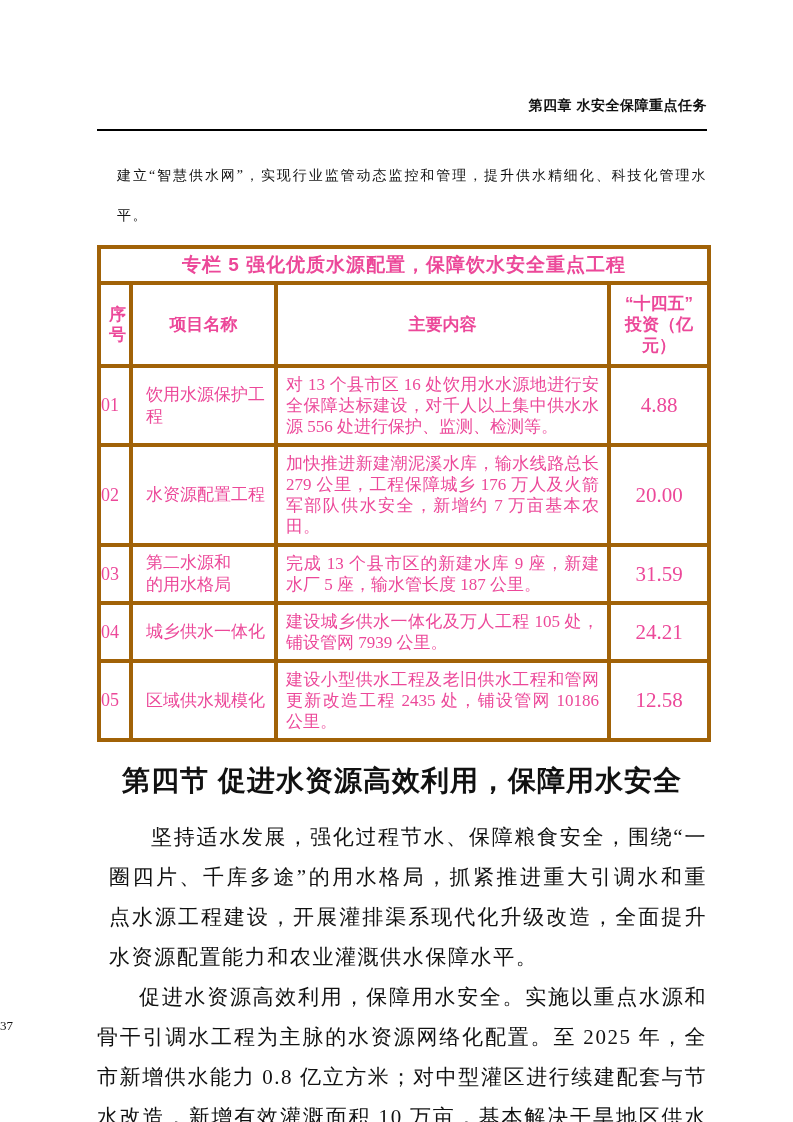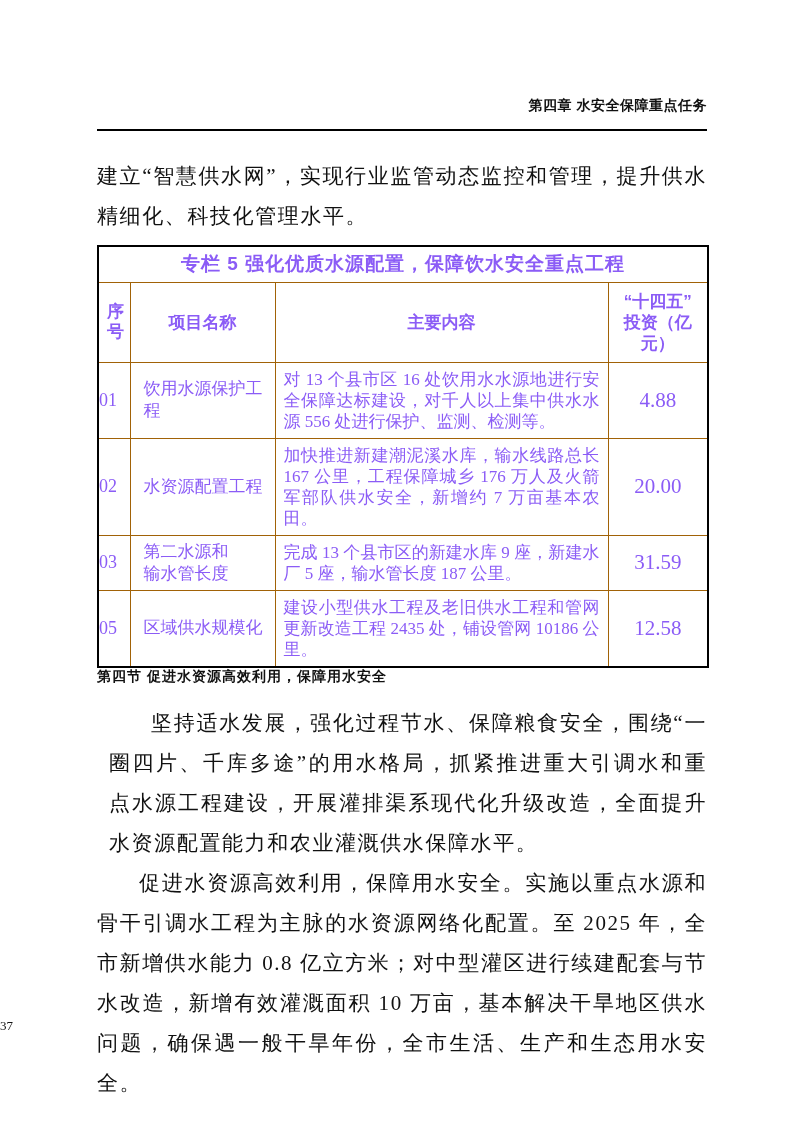--- a/index.html
+++ b/index.html
@@ -12,30 +12,30 @@
   .page-content { position:absolute; left:97px; top:11px; width:610px; }
 
   .running-header {
     margin-top:86px; text-align:right;
     font-family:"Liberation Sans", sans-serif;
     font-weight:bold; font-size:14px; letter-spacing:0.5px;
   }
   .header-rule { border-bottom:2.5px solid #000; margin-top:14px; }
 
   .intro-para {
-    margin-top:25px; font-size:21px; line-height:40px;
-    text-align:justify; letter-spacing:1.6px;
+    margin-top:25px; font-size:14px; line-height:40px;
+    text-align:justify; letter-spacing:1.6px;margin-left:20px;
   }
 
   table.box-table {
     margin-top:9px; width:610px; border-collapse:collapse;
     table-layout:fixed; border:2px solid #000;
   }
   .box-table td, .box-table th {
-    border:1px solid #a16207; vertical-align:middle; color:#8b5cf6;
+    border:4px solid #a16207; vertical-align:middle; color:#ec4899;
   }
   .tbl-title {
     font-family:"Liberation Sans", sans-serif; font-weight:bold;
     font-size:19px; text-align:center; height:36px; letter-spacing:1px;
   }
   .box-table thead th {
     font-family:"Liberation Sans", sans-serif; font-weight:bold;
     font-size:17px; text-align:center; height:48px;
   }
   th.col-no { padding:8px; line-height:20px; }
@@ -47,23 +47,23 @@
   }
   td.cell-content {
     font-size:17px; padding:6px 8px; line-height:21px; text-align:justify;
   }
   td.cell-inv { text-align:center; font-size:21px; }
   tr.r-tall { height:62px; }
   tr.r-mid  { height:45px; }
   tr.r-low  { height:42px; }
 
   .section-heading {
-    
+    margin-top:20px; text-align:center;
     font-family:"Liberation Sans", sans-serif;
-    font-weight:bold; font-size:14px; letter-spacing:1px;
+    font-weight:bold; font-size:28px; letter-spacing:1px;
   }
   .body-para {
     font-size:21px; line-height:40px; text-align:justify;
     letter-spacing:1.6px; text-indent:2em;
   }
   .body-para.first { margin-top:17px;margin-left:12px; }
 
   .footer-pagenum {
     position:absolute; left:0; top:1018px; width:746px;
     text-align:left; font-size:13px;
@@ -103,29 +103,35 @@
     <tbody>
       <tr class="r-tall">
         <td class="cell-no">01</td>
         <td class="cell-name">饮用水源保护工程</td>
         <td class="cell-content">对 13 个县市区 16 处饮用水水源地进行安全保障达标建设，对千人以上集中供水水源 556 处进行保护、监测、检测等。</td>
         <td class="cell-inv">4.88</td>
       </tr>
       <tr class="r-tall">
         <td class="cell-no">02</td>
         <td class="cell-name">水资源配置工程</td>
-        <td class="cell-content">加快推进新建潮泥溪水库，输水线路总长 167 公里，工程保障城乡 176 万人及火箭军部队供水安全，新增约 7 万亩基本农田。</td>
+        <td class="cell-content">加快推进新建潮泥溪水库，输水线路总长 279 公里，工程保障城乡 176 万人及火箭军部队供水安全，新增约 7 万亩基本农田。</td>
         <td class="cell-inv">20.00</td>
       </tr>
       <tr class="r-mid">
         <td class="cell-no">03</td>
         <td class="cell-name">第二水源和
-输水管长度</td>
+的用水格局</td>
         <td class="cell-content">完成 13 个县市区的新建水库 9 座，新建水厂 5 座，输水管长度 187 公里。</td>
         <td class="cell-inv">31.59</td>
+      </tr>
+      <tr class="r-low">
+        <td class="cell-no">04</td>
+        <td class="cell-name">城乡供水一体化</td>
+        <td class="cell-content">建设城乡供水一体化及万人工程 105 处，铺设管网 7939 公里。</td>
+        <td class="cell-inv">24.21</td>
       </tr>
       <tr class="r-low">
         <td class="cell-no">05</td>
         <td class="cell-name">区域供水规模化</td>
         <td class="cell-content">建设小型供水工程及老旧供水工程和管网更新改造工程 2435 处，铺设管网 10186 公里。</td>
         <td class="cell-inv">12.58</td>
       </tr>
     </tbody>
   </table>
 

